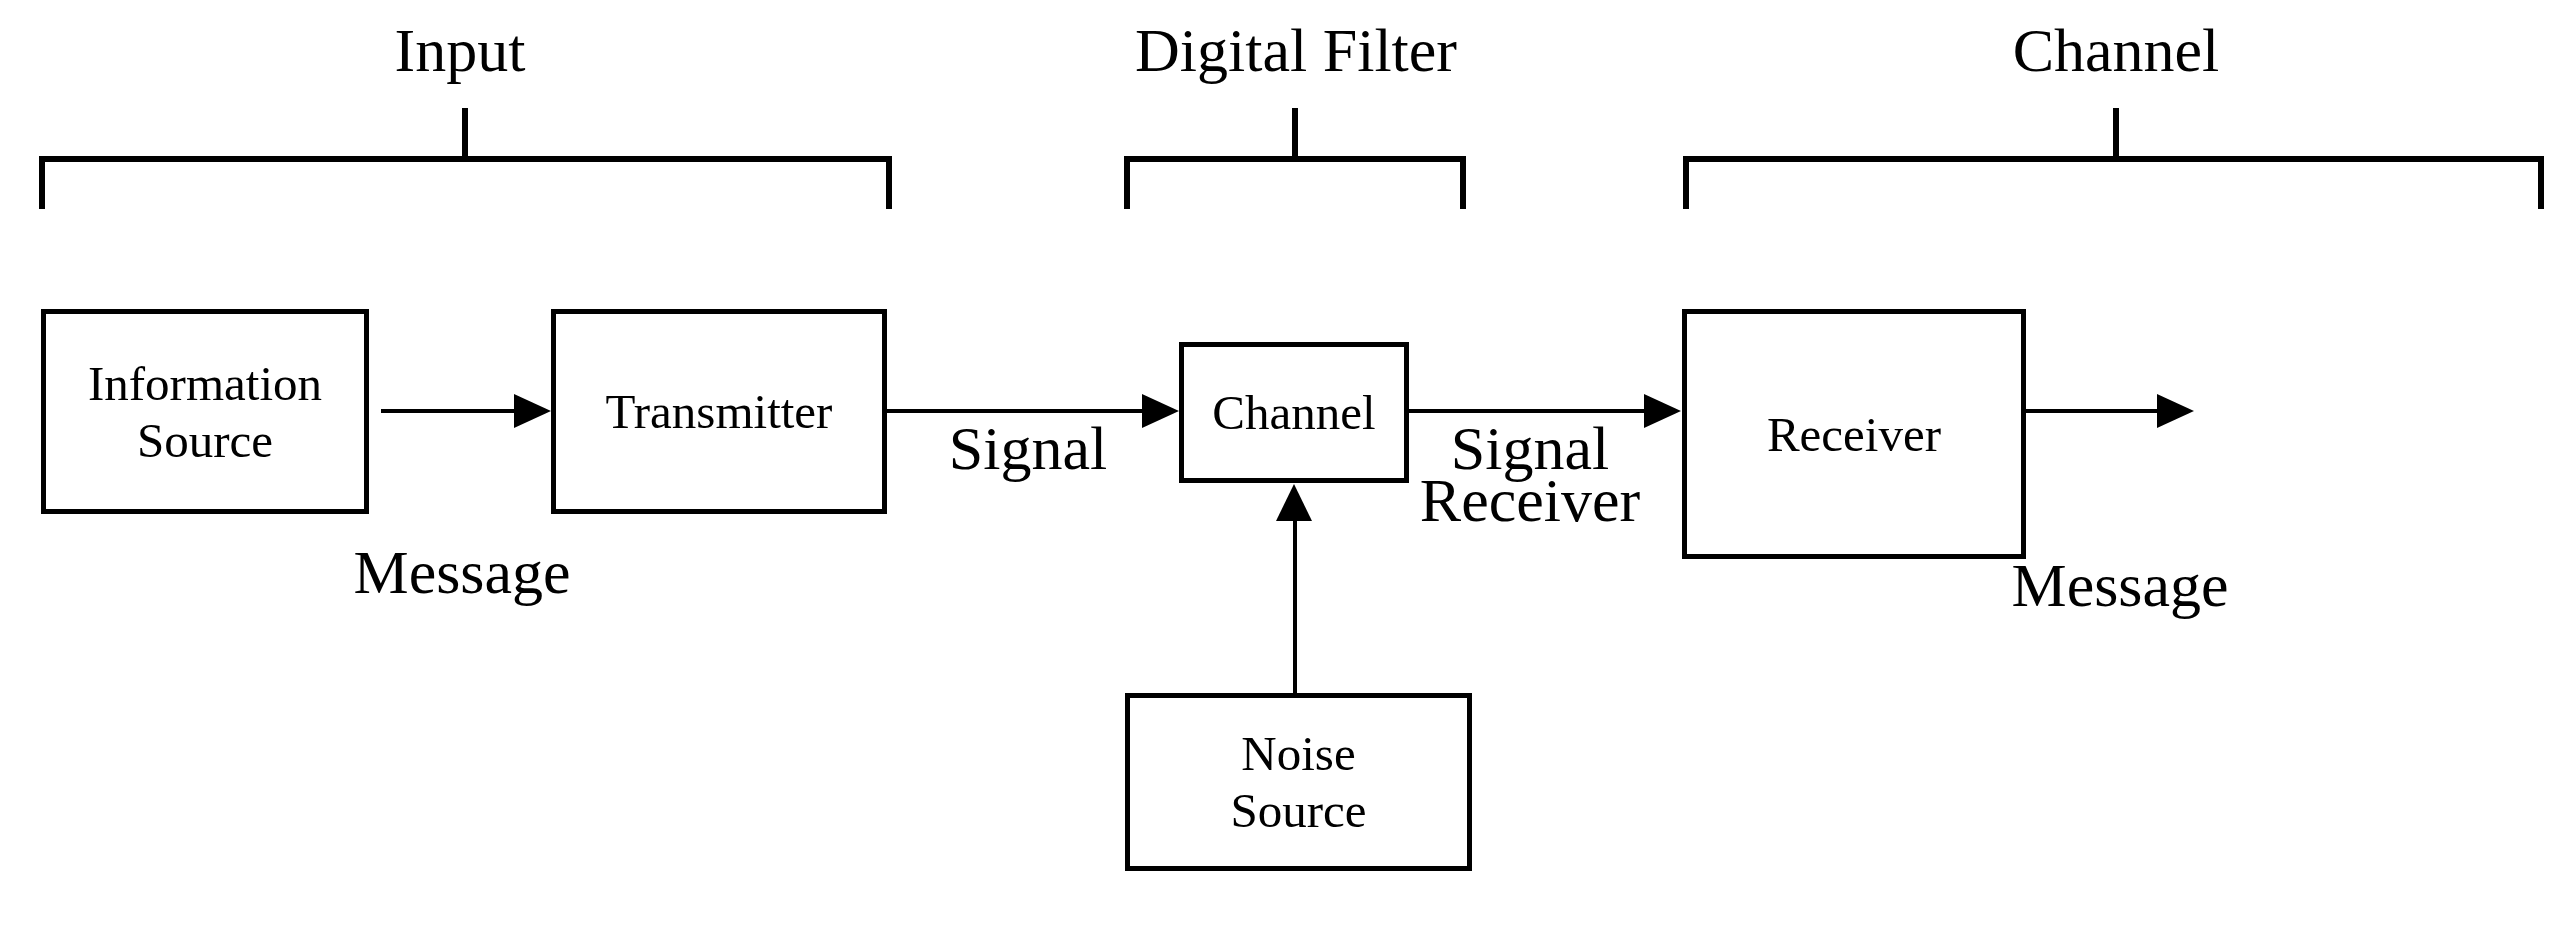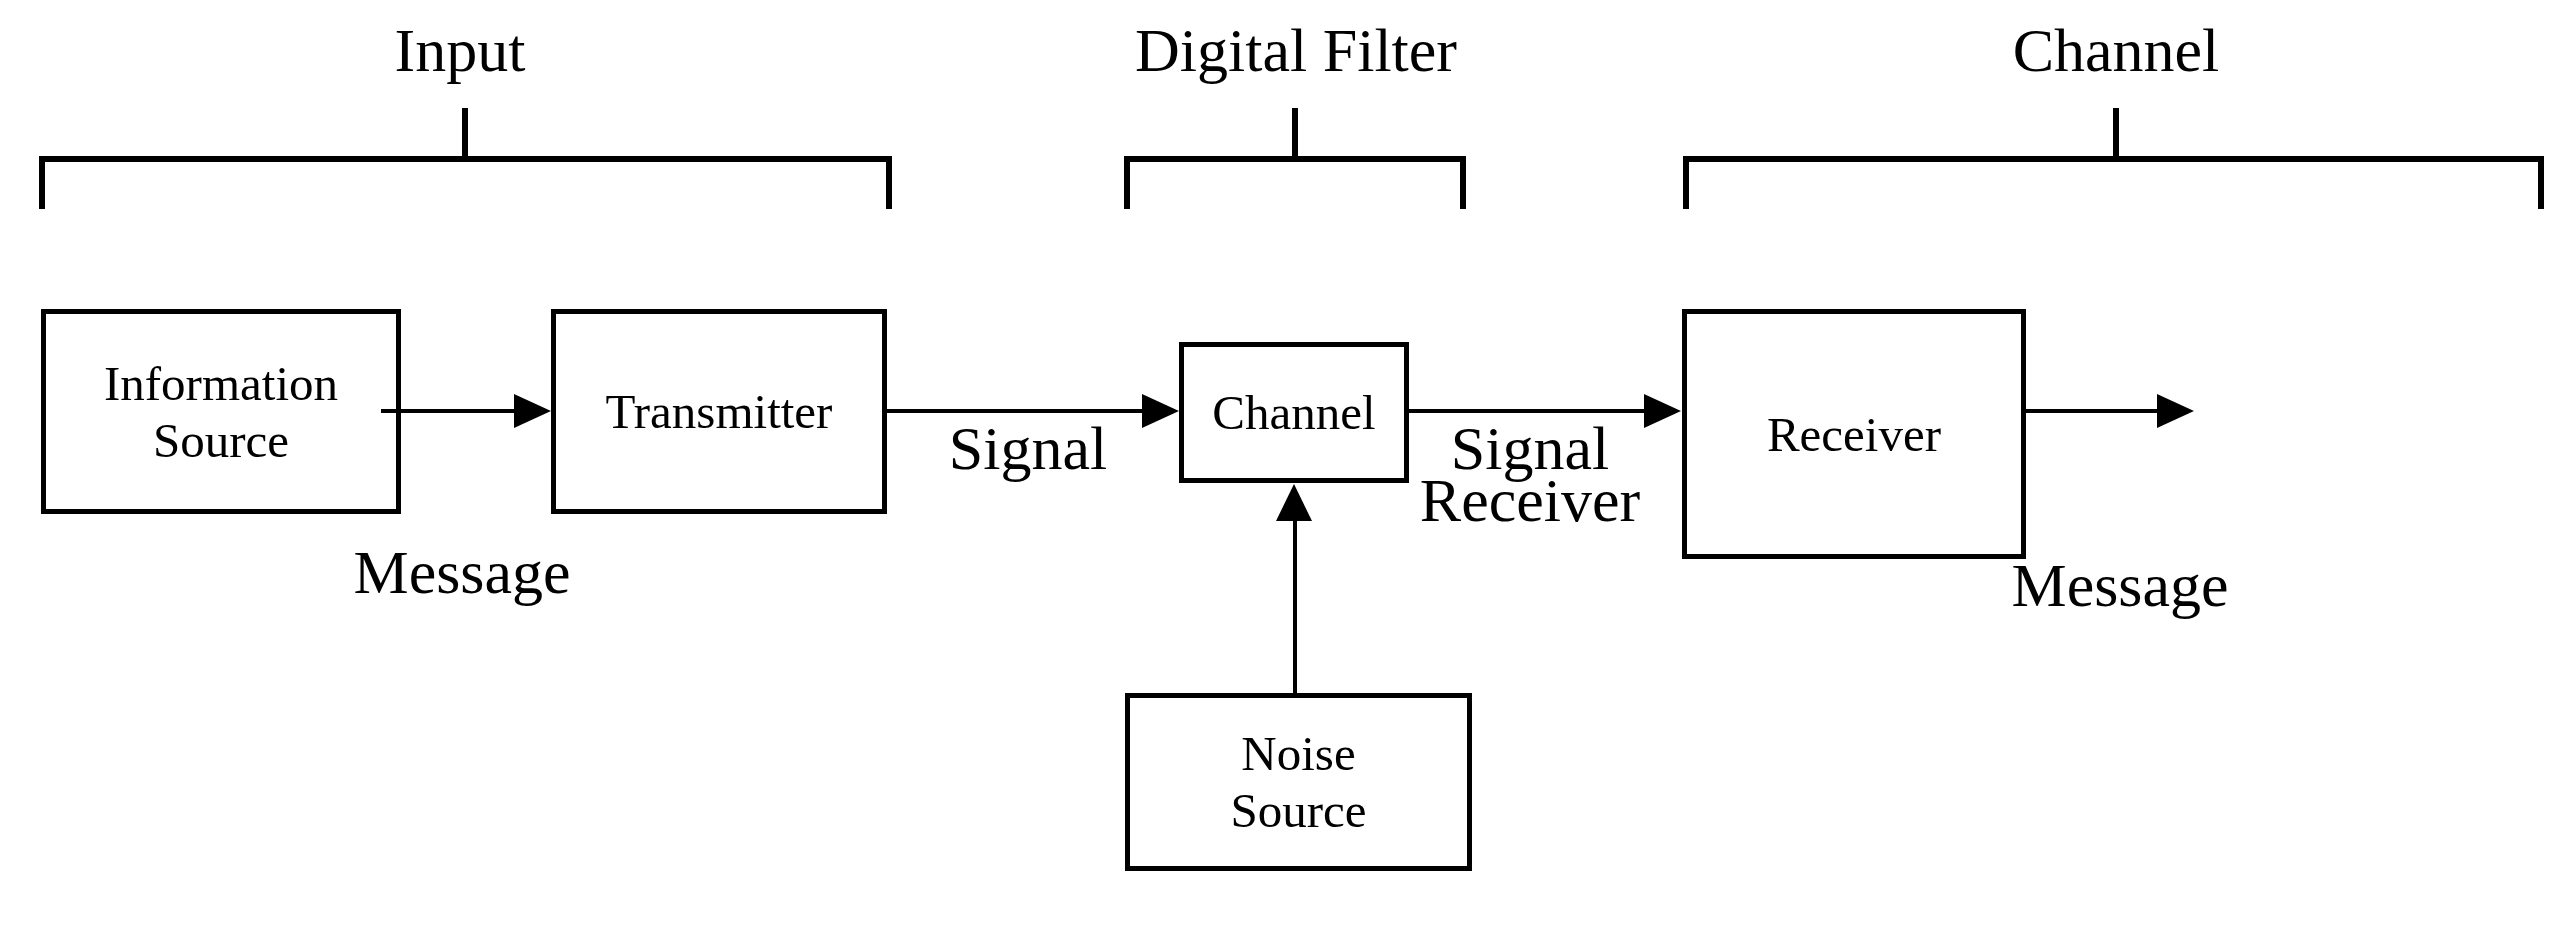--- a/index.html
+++ b/index.html
@@ -44,21 +44,21 @@
     <div class="tick" style="left:1460px;top:156px;height:53px;"></div>
   </div>
 
   <div>
     <div class="tick" style="left:2113px;top:108px;height:49px;"></div>
     <div class="bar" style="left:1683px;top:156px;width:861px;"></div>
     <div class="tick" style="left:1683px;top:156px;height:53px;"></div>
     <div class="tick" style="left:2538px;top:156px;height:53px;"></div>
   </div>
 
-  <div class="box" style="left:41px;top:309px;width:360px;height:205px;">
+  <div class="box" style="left:41px;top:309px;width:328px;height:205px;">
     <div class="txt"><span>Information</span><br><span>Source</span></div>
   </div>
 
   <div class="box" style="left:1179px;top:342px;width:230px;height:141px;">
     <div class="txt">Channel</div>
   </div>
 
   <div class="box" style="left:551px;top:309px;width:336px;height:205px;">
     <div class="txt">Transmitter</div>
   </div>

